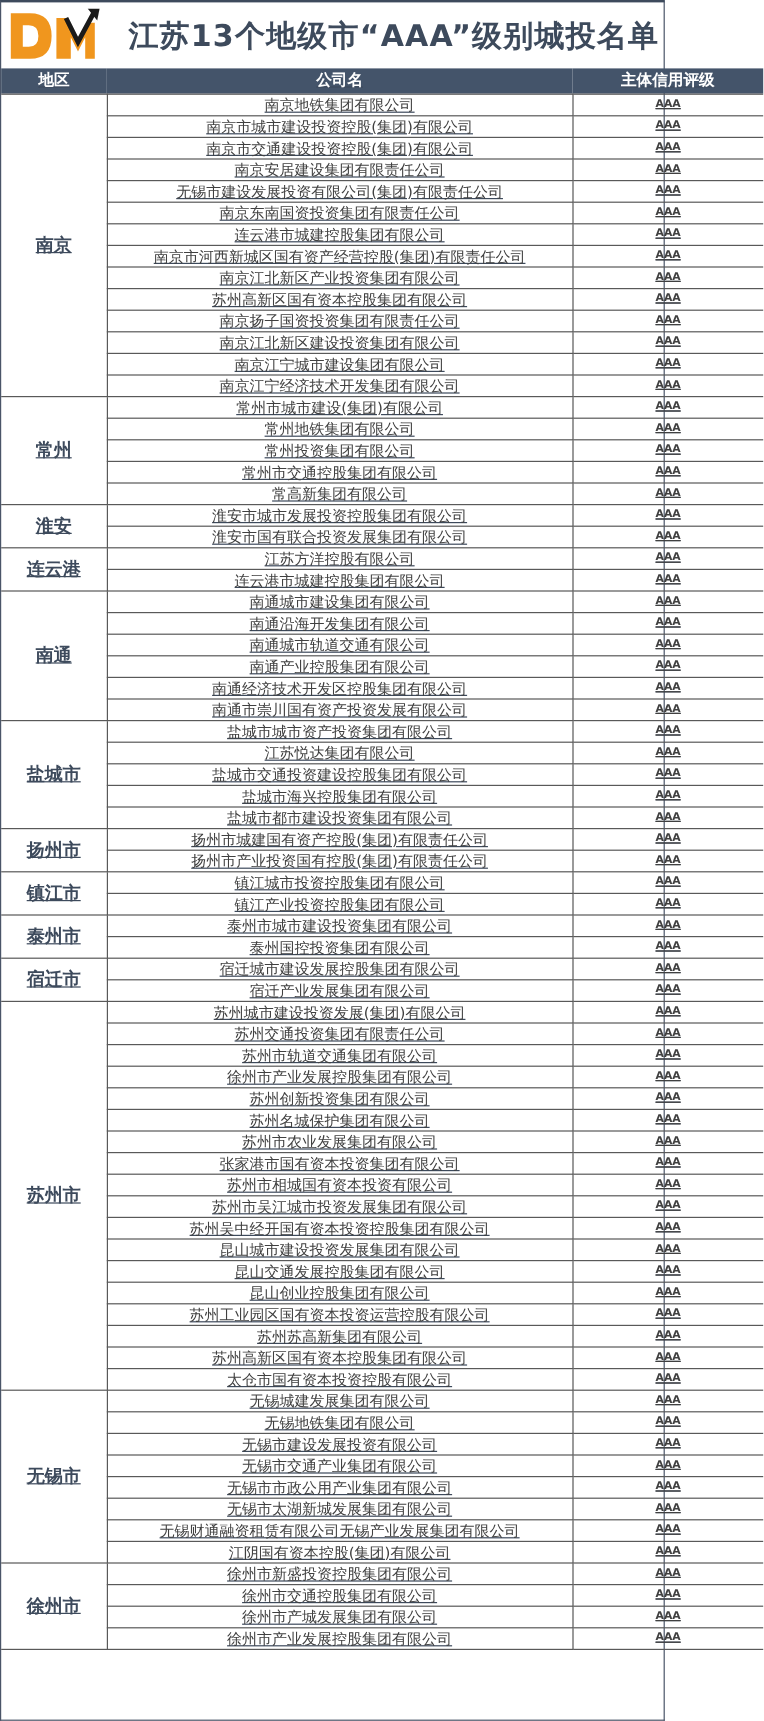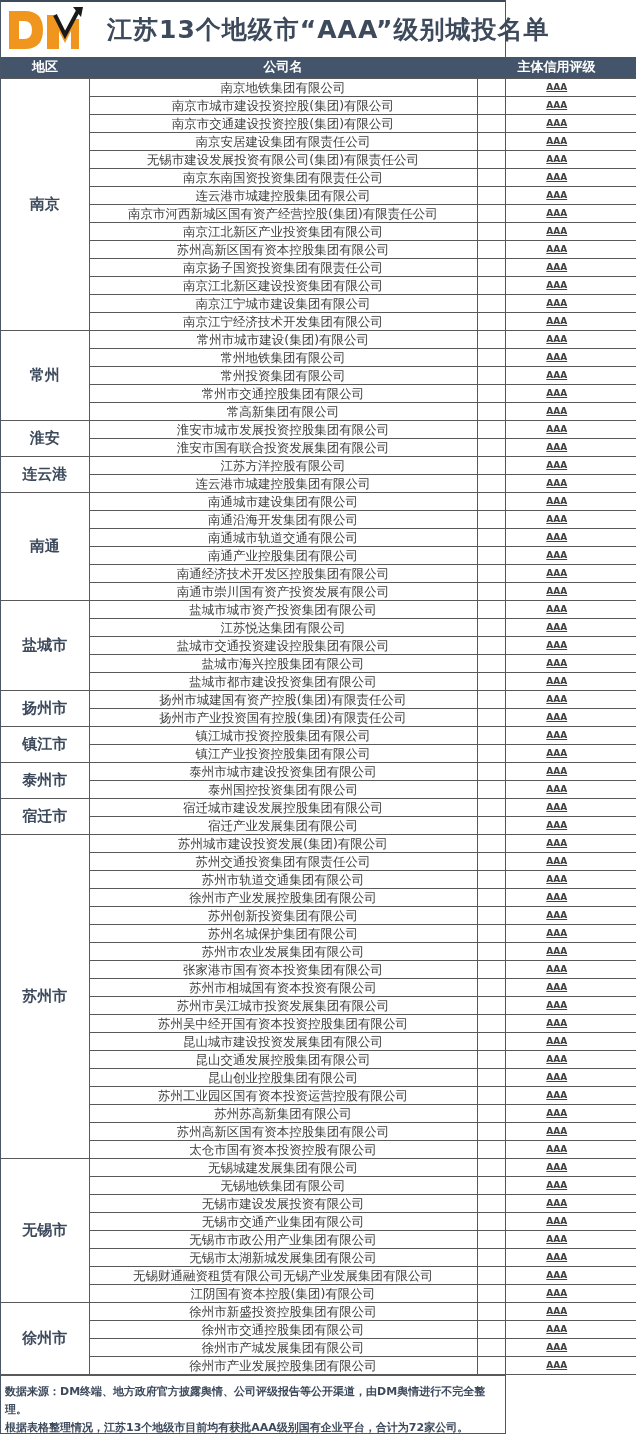--- a/index.html
+++ b/index.html
@@ -1,22 +1,22 @@
 <!DOCTYPE html>
 <html><head>
 <meta charset="utf-8">
 <style>
   * { box-sizing: border-box; margin: 0; padding: 0; }
   body { width: 637px; height: 1434px; background: #ffffff; font-family: "DejaVu Sans", sans-serif; color: #3d4a5c; overflow: hidden; }
-  .page { width: 506px; height: 1434px; border: 1px solid #4a5568; border-top: 2px solid #3d4a5c; position: relative; background: #fff; }
+  .page { width: 554px; height: 1434px; border: 1px solid #4a5568; border-top: 2px solid #3d4a5c; position: relative; background: #fff; }
   .title-bar { height: 55px; display: flex; align-items: center; padding-left: 6px; }
   .logo { width: 80px; height: 46px; position: relative; }
   .logo svg { width: 80px; height: 46px; }
   .title { font-size: 25px; font-weight: bold; color: #3d4a5c; margin-left: 20px; letter-spacing: 1px; white-space: nowrap; }
-  table { width: 635px; border-collapse: collapse; table-layout: fixed; }
+  table { width: 635px; border-collapse: collapse; table-layout: fixed; text-decoration: underline; }
   thead th { background: #44546a; color: #ffffff; font-size: 13px; font-weight: bold; height: 21px; padding: 0; }
   td { border: 1px solid #595959; height: 18px; padding: 0; font-size: 12.5px; text-align: center; white-space: nowrap; overflow: hidden; line-height: 17px; color: #404040; }
   td.region { font-size: 15px; font-weight: bold; color: #3d4a5c; vertical-align: middle; border-left: none; margin-top: 24px; }
   td.rating { font-size: 9px; font-weight: bold; text-decoration: underline; color: #404040; border-right: none; }
   col.c1 { width: 88px; } col.c2 { width: 388px; } col.c3 { width: 159px; }
   .footer { padding: 7px 4px; font-size: 11px; font-weight: bold; color: #3d4a5c; line-height: 18px; border-top: 1px solid #595959; }
 </style>
 </head>
 <body>
 
@@ -344,17 +344,13 @@
           <td>徐州市产城发展集团有限公司</td>
           <td class="rating">AAA</td>
         </tr>
         <tr>
           <td>徐州市产业发展控股集团有限公司</td>
           <td class="rating">AAA</td>
         </tr>
       </tbody>
   </table>
 
-  <div class="footer">
-    <div>数据来源：DM终端、地方政府官方披露舆情、公司评级报告等公开渠道，由DM舆情进行不完全整理。</div>
-    <div>根据表格整理情况，江苏13个地级市目前均有获批AAA级别国有企业平台，合计为72家公司。</div>
-  </div>
 </div>
 
 </body></html>

